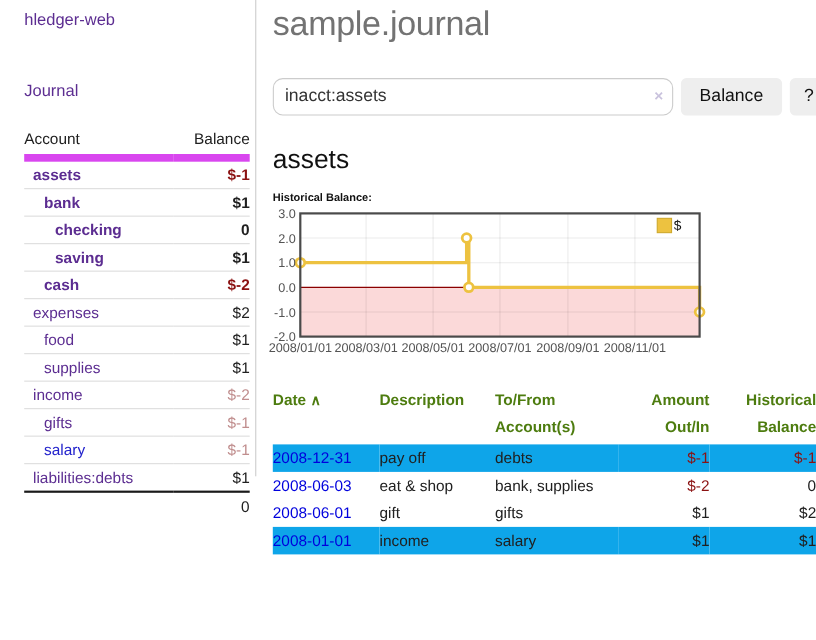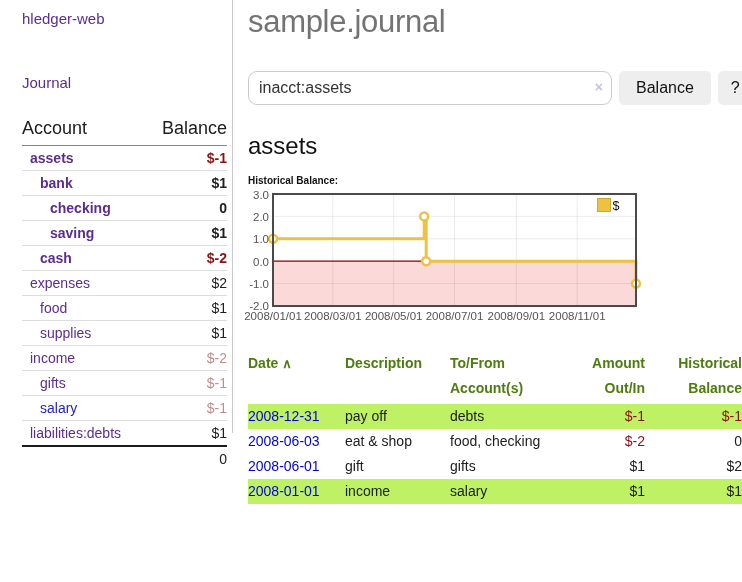--- a/index.html
+++ b/index.html
@@ -8,21 +8,21 @@
     width:742px; height:582px; position:relative; overflow:hidden;
     font-family:"Liberation Sans", sans-serif; color:#202020;
   }
   a { text-decoration:none; cursor:pointer; }
 
   
   .sidebar { position:absolute; left:8px; top:0; width:232px; padding:10px 12px 0 14px; }
   .app-title-link { color:#5c2d91; font-size:15px; display:inline-block; }
   .nav-journal-link { display:inline-block; margin-top:46px; color:#5c2d91; font-size:15px; }
   table.accounts { margin-top:21px; width:205px; border-collapse:collapse; font-size:14px; }
-  table.accounts th { font-weight:400; text-align:left; padding:5px 0 6px 0; border-bottom:1px solid #d946ef; color:#202020; font-size:18px; }
+  table.accounts th { font-weight:400; text-align:left; padding:5px 0 6px 0; border-bottom:7px solid #d946ef; color:#202020; font-size:14px; }
   table.accounts th.balh { text-align:right; }
   table.accounts td { padding:4px 0; border-bottom:1px solid #ddd; line-height:16px; }
   table.accounts td.bal { text-align:right; }
   table.accounts td.acct a { color:#5c2d91; }
   table.accounts tr.bluelink td.acct a { color:#2222cc; }
   .d0 { padding-left:8px !important; } .d1 { padding-left:18px !important; } .d2 { padding-left:28px !important; }
   tr.bold td, tr.bold td a { font-weight:bold; }
   .negs { color:#8b1212; } .negl { color:#c08e8e; }
   tr.total td { border-top:2px solid #1a1a1a; border-bottom:none; }
   tr.lastacct td { border-bottom:none; }
@@ -45,21 +45,21 @@
   .chartlabel { font-size:10px; font-weight:bold; color:#111; margin-top:15px; }
   svg.chart { display:block; margin-top:5px; margin-left:-3px; overflow:visible; }
   svg.chart text { font-family:"Liberation Sans", sans-serif; font-size:11.5px; fill:#545454; }
   svg.chart text.legendlabel { font-size:12.5px; fill:#111; }
 
   
   table.register { margin-top:17px; width:494px; border-collapse:collapse; font-size:14px; table-layout:fixed; }
   table.register th { text-align:left; vertical-align:top; font-weight:bold; padding:3px 0; line-height:25px; color:#4d7c0f; }
   table.register th.r, table.register td.r { text-align:right; }
   table.register td { vertical-align:top; padding:4px 0; line-height:17px; }
-  table.register tbody tr.green { background:#bef264; }
+  table.register tbody tr.green { background:#0ea5e9; }
   table.register td.datec a { color:#0000dd; }
   table.register td.neg { color:#8b1212; }
   .sortcaret { font-weight:bold; font-size:13px; }
 </style>
 </head>
 <body>
 
 <div class="sidebar">
   <a class="app-title-link">hledger-web</a>
   <nav>
@@ -229,21 +229,21 @@
       <tr class="green">
         <td class="datec"><a>2008-12-31</a></td>
         <td>pay off</td>
         <td>debts</td>
         <td class="r neg">$-1</td>
         <td class="r neg">$-1</td>
       </tr>
       <tr>
         <td class="datec"><a>2008-06-03</a></td>
         <td>eat &amp; shop</td>
-        <td>food, checking</td>
+        <td>bank, supplies</td>
         <td class="r neg">$-2</td>
         <td class="r">0</td>
       </tr>
       <tr>
         <td class="datec"><a>2008-06-01</a></td>
         <td>gift</td>
         <td>gifts</td>
         <td class="r">$1</td>
         <td class="r">$2</td>
       </tr>

